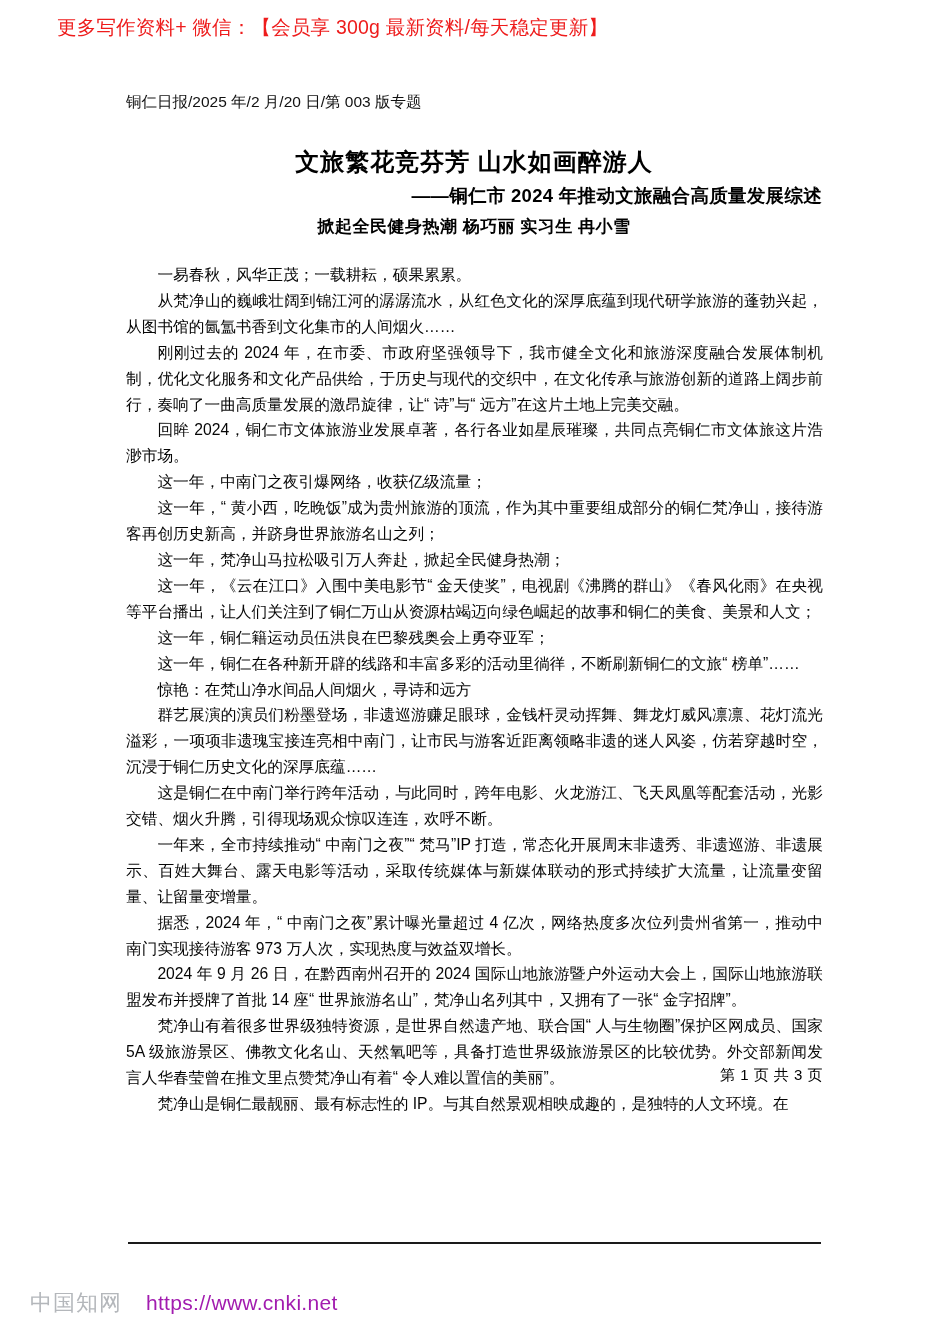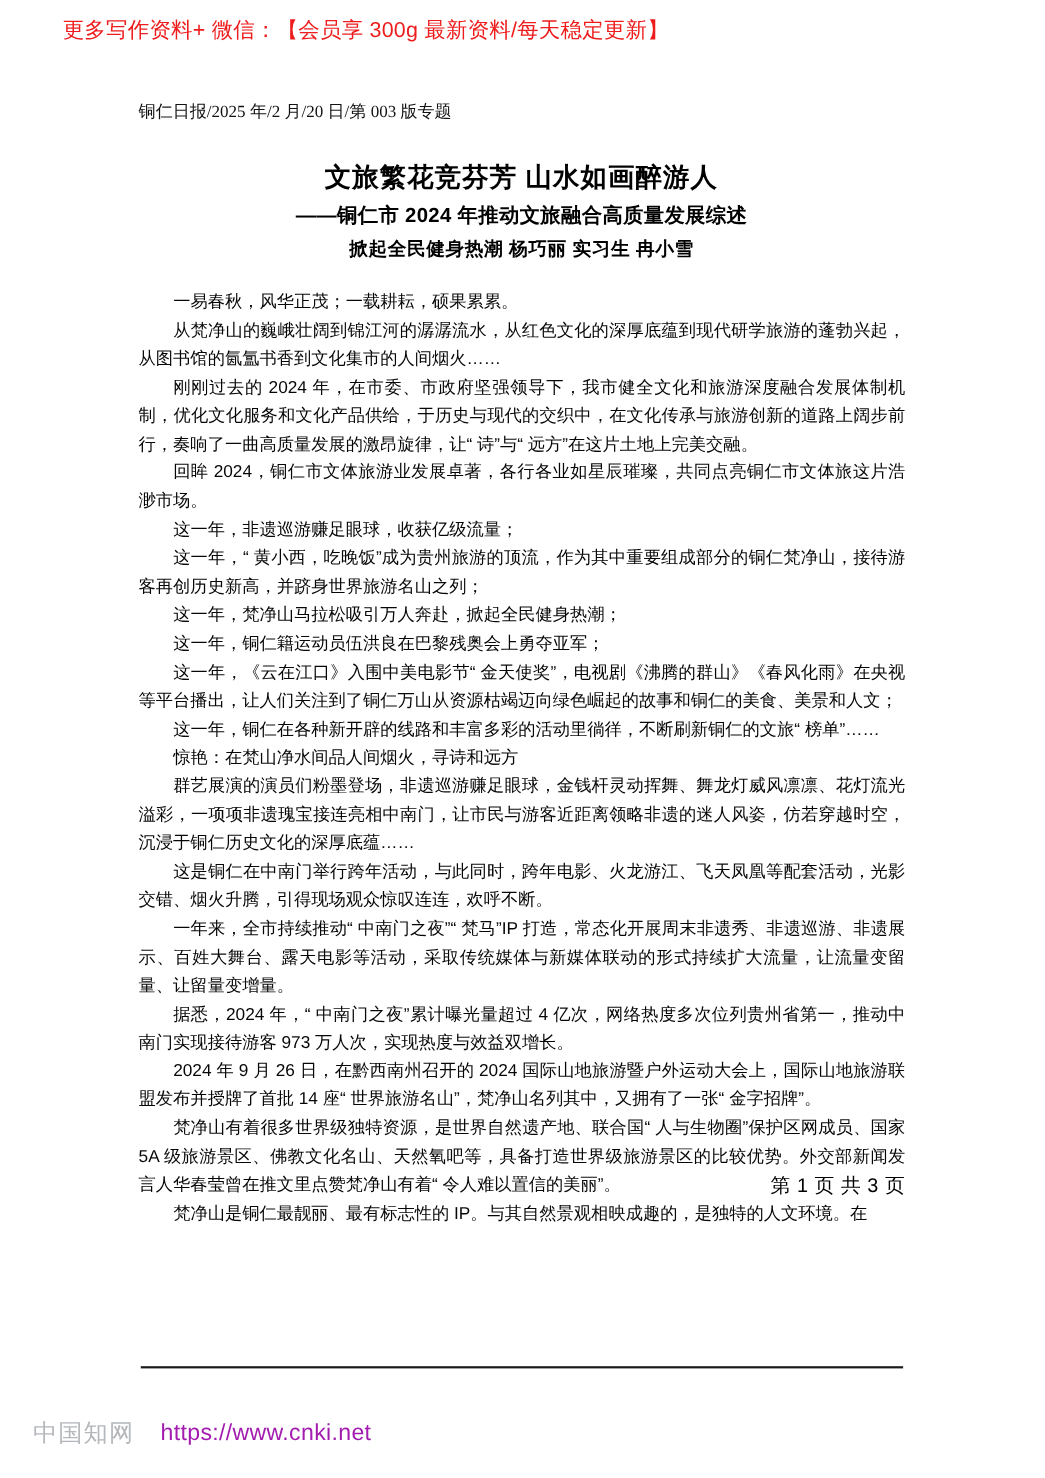--- a/index.html
+++ b/index.html
@@ -40,21 +40,21 @@
     height: 1344px;
   }
 
   .masthead {
     position: absolute;
     left: 126px;
     top: 90px;
     width: 320px;
     font-size: 15.5px;
     line-height: 24px;
-    font-family: Liberation Serif, serif;
+    font-family: Liberation Sans, sans-serif;
     color: #111;
   }
 
   .title-block {
     position: absolute;
     left: 126px;
     top: 145px;
     width: 696px;
     text-align: center;
   }
@@ -65,20 +65,21 @@
     letter-spacing: 1px;
     line-height: 34px;
   }
   .sub-title {
     font-family: "Liberation Sans", "DejaVu Sans", sans-serif;
     font-size: 18.5px;
     font-weight: bold;
     line-height: 30px;
     margin-top: 2px;
     letter-spacing: 0.3px;
+    text-align: right;
   }
   .byline {
     position: absolute;
     left: 126px;
     top: 215px;
     width: 696px;
     text-align: center;
     font-family: "Liberation Sans", "DejaVu Sans", sans-serif;
     font-size: 17px;
     font-weight: bold;
@@ -103,21 +104,21 @@
     word-break: break-all;
   }
 
   .page-footer {
     position: absolute;
     left: 126px;
     top: 1066px;
     width: 697px;
     text-align: right;
     font-family: "Liberation Sans", "DejaVu Sans", sans-serif;
-    font-size: 18px;
+    font-size: 15px;
     letter-spacing: 0.5px;
   }
 
   .rule {
     position: absolute;
     left: 128px;
     top: 1242px;
     width: 693px;
     height: 2px;
     background: #1a1a1a;
@@ -159,25 +160,25 @@
     <div class="sub-title">——铜仁市 2024 年推动文旅融合高质量发展综述</div>
   </div>
 
   <div class="byline">掀起全民健身热潮  杨巧丽  实习生  冉小雪</div>
 
   <div class="body-text">
       <p>一易春秋，风华正茂；一载耕耘，硕果累累。</p>
       <p>从梵净山的巍峨壮阔到锦江河的潺潺流水，从红色文化的深厚底蕴到现代研学旅游的蓬勃兴起，从图书馆的氤氲书香到文化集市的人间烟火……</p>
       <p>刚刚过去的 2024 年，在市委、市政府坚强领导下，我市健全文化和旅游深度融合发展体制机制，优化文化服务和文化产品供给，于历史与现代的交织中，在文化传承与旅游创新的道路上阔步前行，奏响了一曲高质量发展的激昂旋律，让“ 诗”与“ 远方”在这片土地上完美交融。</p>
       <p>回眸 2024，铜仁市文体旅游业发展卓著，各行各业如星辰璀璨，共同点亮铜仁市文体旅这片浩渺市场。</p>
-      <p>这一年，非遗巡游赚足眼球，收获亿级流量；</p>
+      <p>这一年，中南门之夜引爆网络，收获亿级流量；</p>
       <p>这一年，“ 黄小西，吃晚饭”成为贵州旅游的顶流，作为其中重要组成部分的铜仁梵净山，接待游客再创历史新高，并跻身世界旅游名山之列；</p>
       <p>这一年，梵净山马拉松吸引万人奔赴，掀起全民健身热潮；</p>
+      <p>这一年，《云在江口》入围中美电影节“ 金天使奖”，电视剧《沸腾的群山》《春风化雨》在央视等平台播出，让人们关注到了铜仁万山从资源枯竭迈向绿色崛起的故事和铜仁的美食、美景和人文；</p>
       <p>这一年，铜仁籍运动员伍洪良在巴黎残奥会上勇夺亚军；</p>
-      <p>这一年，《云在江口》入围中美电影节“ 金天使奖”，电视剧《沸腾的群山》《春风化雨》在央视等平台播出，让人们关注到了铜仁万山从资源枯竭迈向绿色崛起的故事和铜仁的美食、美景和人文；</p>
       <p>这一年，铜仁在各种新开辟的线路和丰富多彩的活动里徜徉，不断刷新铜仁的文旅“ 榜单”……</p>
       <p>惊艳：在梵山净水间品人间烟火，寻诗和远方</p>
       <p>群艺展演的演员们粉墨登场，非遗巡游赚足眼球，金钱杆灵动挥舞、舞龙灯威风凛凛、花灯流光溢彩，一项项非遗瑰宝接连亮相中南门，让市民与游客近距离领略非遗的迷人风姿，仿若穿越时空，沉浸于铜仁历史文化的深厚底蕴……</p>
       <p>这是铜仁在中南门举行跨年活动，与此同时，跨年电影、火龙游江、飞天凤凰等配套活动，光影交错、烟火升腾，引得现场观众惊叹连连，欢呼不断。</p>
       <p>一年来，全市持续推动“ 中南门之夜”“ 梵马”IP 打造，常态化开展周末非遗秀、非遗巡游、非遗展示、百姓大舞台、露天电影等活动，采取传统媒体与新媒体联动的形式持续扩大流量，让流量变留量、让留量变增量。</p>
       <p>据悉，2024 年，“ 中南门之夜”累计曝光量超过 4 亿次，网络热度多次位列贵州省第一，推动中南门实现接待游客 973 万人次，实现热度与效益双增长。</p>
       <p>2024 年 9 月 26 日，在黔西南州召开的 2024 国际山地旅游暨户外运动大会上，国际山地旅游联盟发布并授牌了首批 14 座“ 世界旅游名山”，梵净山名列其中，又拥有了一张“ 金字招牌”。</p>
       <p>梵净山有着很多世界级独特资源，是世界自然遗产地、联合国“ 人与生物圈”保护区网成员、国家 5A 级旅游景区、佛教文化名山、天然氧吧等，具备打造世界级旅游景区的比较优势。外交部新闻发言人华春莹曾在推文里点赞梵净山有着“ 令人难以置信的美丽”。</p>
       <p>梵净山是铜仁最靓丽、最有标志性的 IP。与其自然景观相映成趣的，是独特的人文环境。在</p>
     </div>

